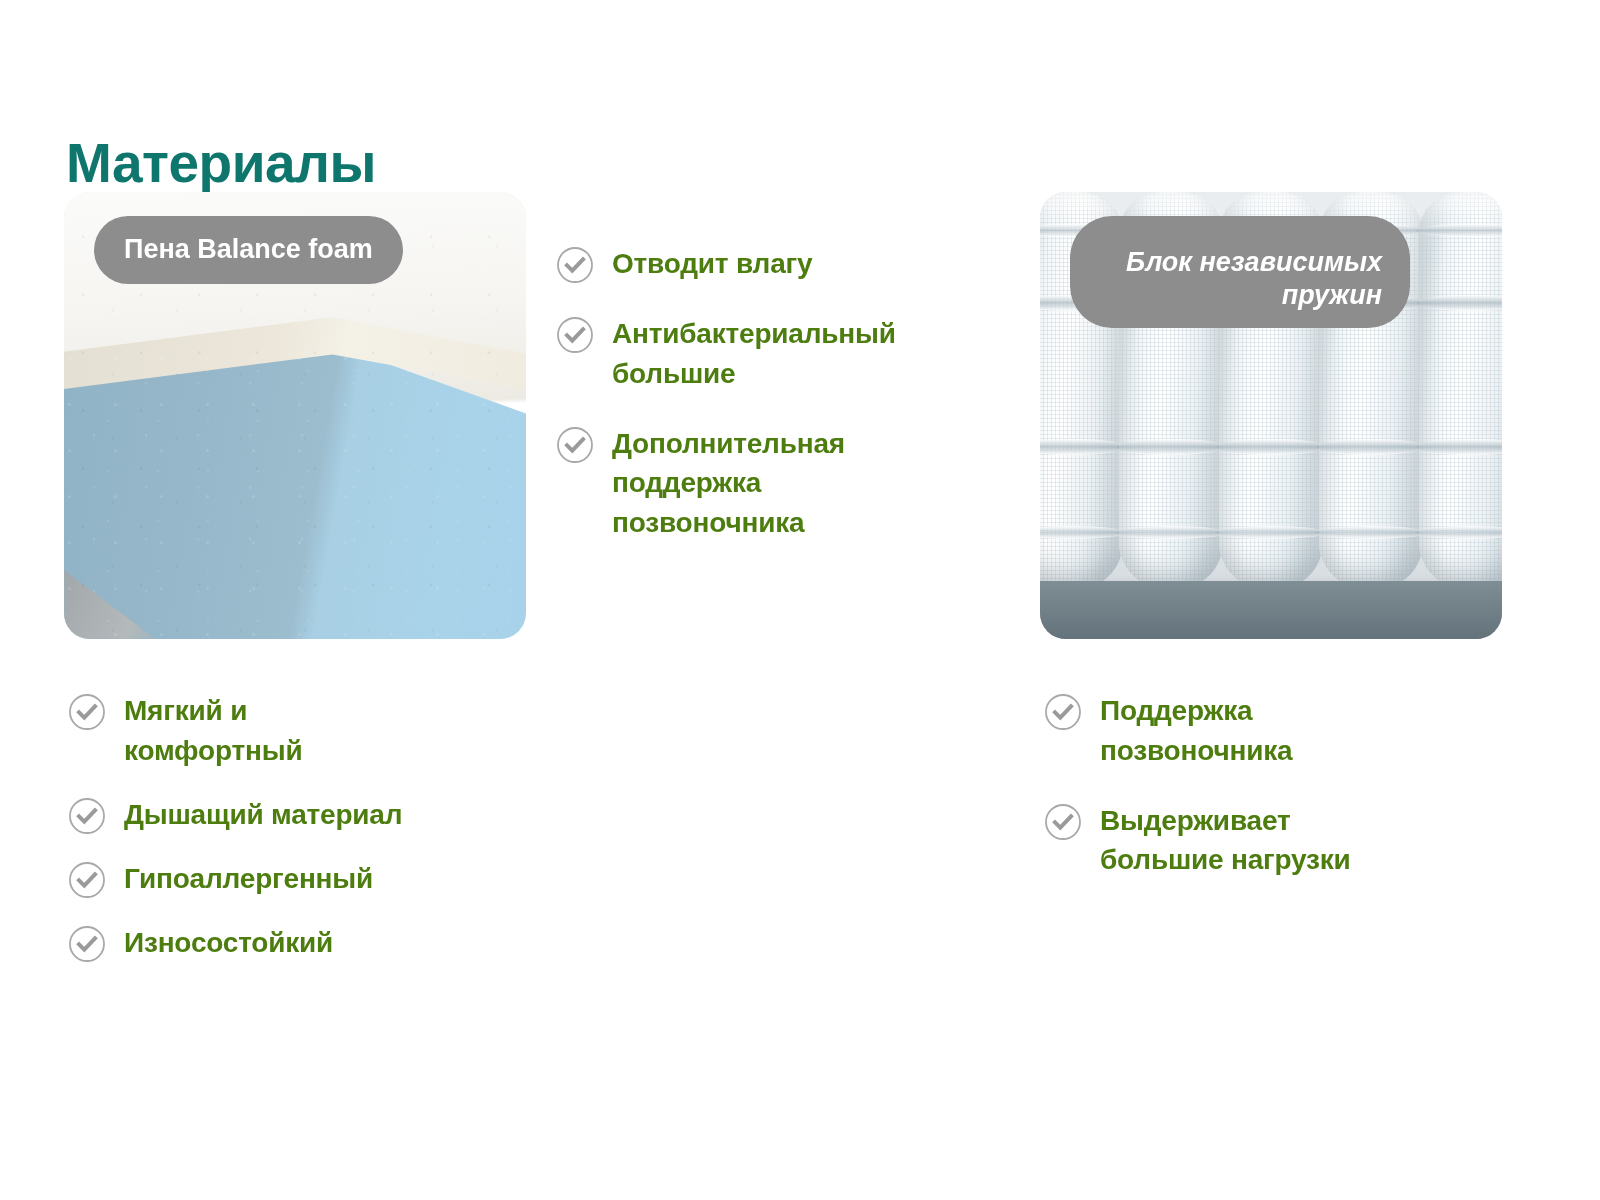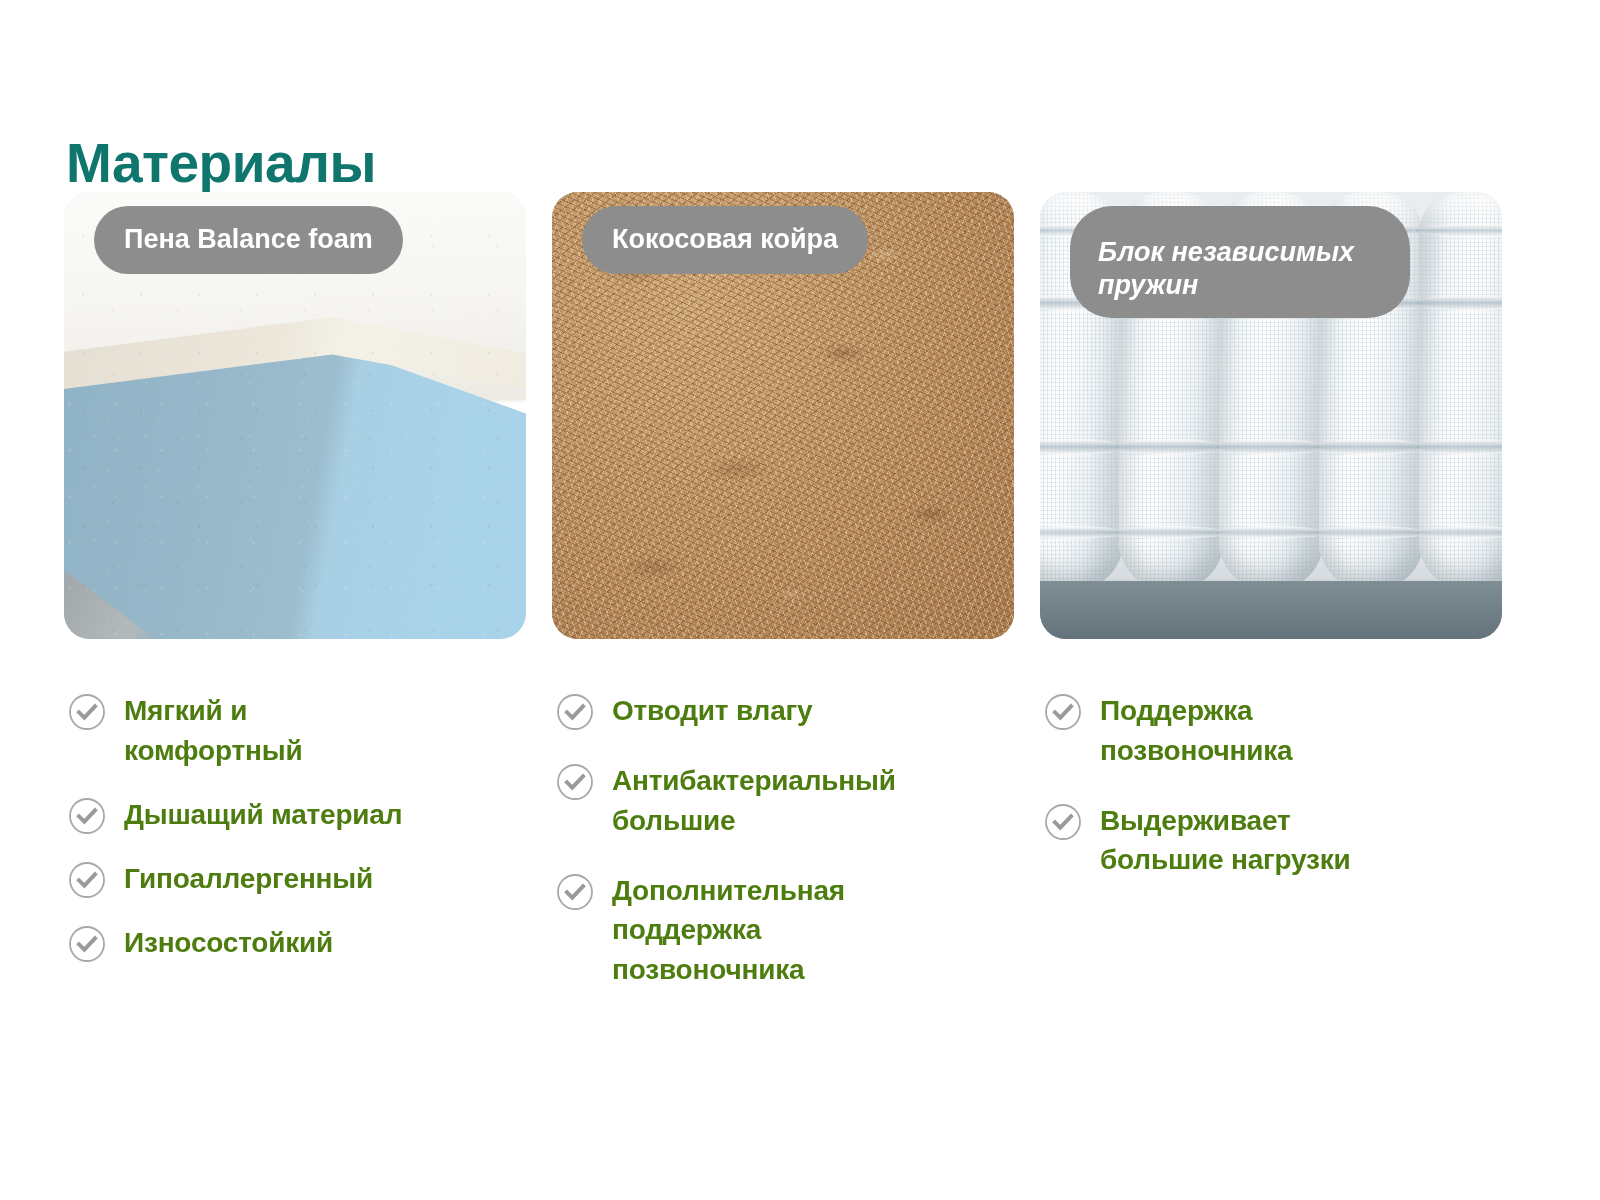--- a/index.html
+++ b/index.html
@@ -203,30 +203,31 @@
     background: linear-gradient(180deg, rgba(255,255,255,0.92), rgba(158,175,185,0.5), rgba(255,255,255,0.85));
     border-radius: 50%;
   }
   .spring .band-top { top: 8%; }
   .spring .band-bot { top: 84%; }
 
   
   .badge {
     position: absolute;
     left: 30px;
-    top: 14px;
+    top: 24px;
     max-width: 330px;
     background: #8d8d8d;
     color: #ffffff;
     font-size: 27px;
     font-weight: bold;
     line-height: 1.22;
     border-radius: 42px;
     padding: 17px 30px 18px 30px;
     box-sizing: border-box;
+    text-align: right;
   }
   .badge.two-line {
     padding: 30px 28px 16px 28px;
     max-width: 340px;
     font-style: italic;
   }
 
   
   .features {
     margin-top: 52px;
@@ -325,26 +326,20 @@
             </svg>
           </span>
           <span class="feature-label">Износостойкий</span>
         </div>
 
       </div>
     </div>
 
     <div class="column col-2">
 
-      <div class="card">
-        <div class="photo-coir">
-          <div class="coir-dark"></div>
-        </div>
-        <div class="badge">Кокосовая койра</div>
-      </div>
 
       <div class="features">
 
         <div class="feature">
           <span class="check-icon">
             <svg width="38" height="38" viewBox="0 0 38 38" aria-hidden="true">
               <circle cx="19" cy="19" r="17" fill="none" stroke="#a9a9a9" stroke-width="1.8"></circle>
               <path d="M11 19.3 L16.3 24.6 L27 13.4" fill="none" stroke="#9a9a9a" stroke-width="4" stroke-linecap="square" stroke-linejoin="miter"></path>
             </svg>
           </span>

